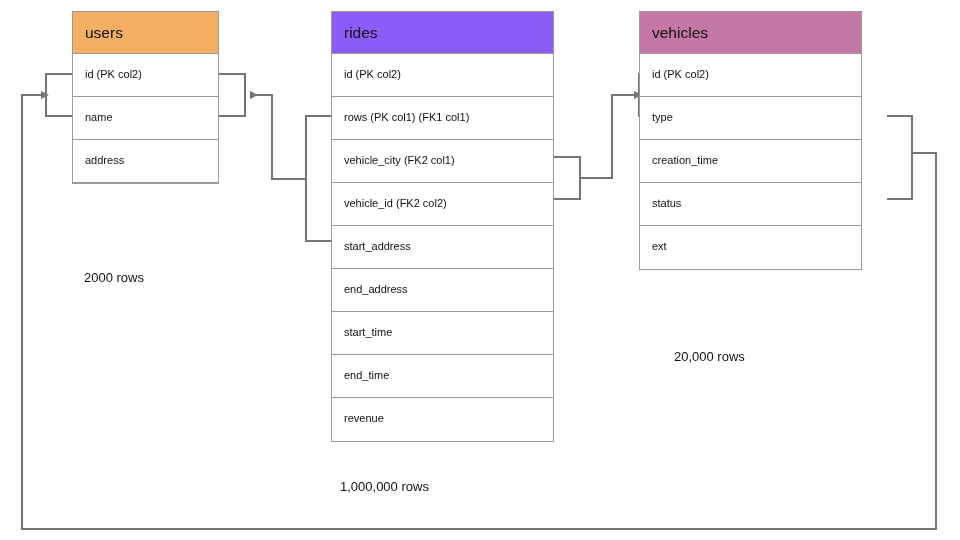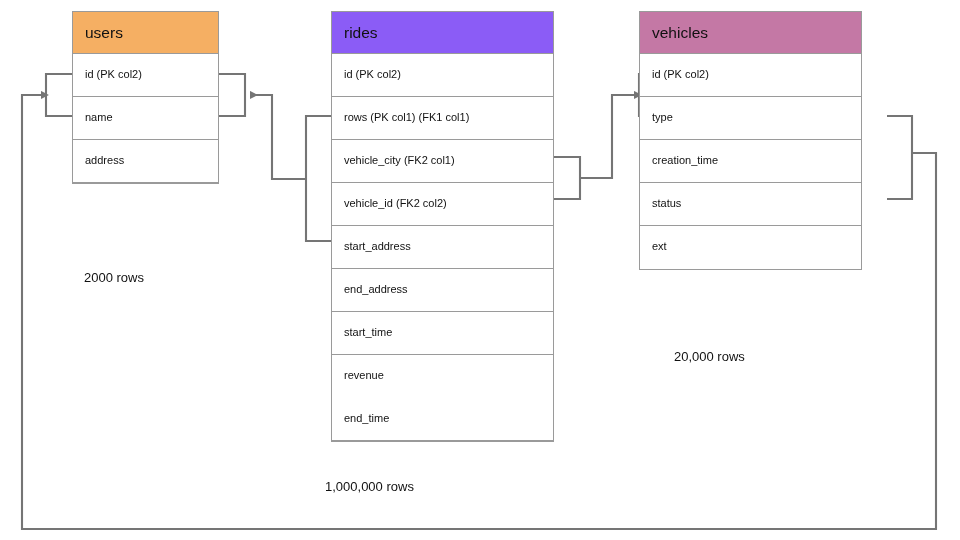--- a/index.html
+++ b/index.html
@@ -110,24 +110,24 @@
 
   <div class="table-box" style="left:331px; top:11px; width:223px;">
     <div class="tbl-header" style="background:#8b5cf6;">rides</div>
     <div class="tbl-row">id (PK col2)</div>
     <div class="tbl-row">rows (PK col1) (FK1 col1)</div>
     <div class="tbl-row">vehicle_city (FK2 col1)</div>
     <div class="tbl-row">vehicle_id (FK2 col2)</div>
     <div class="tbl-row">start_address</div>
     <div class="tbl-row">end_address</div>
     <div class="tbl-row">start_time</div>
+    <div class="tbl-row">end_time</div>
     <div class="tbl-row last">revenue</div>
-    <div class="tbl-row">end_time</div>
   </div>
-  <div class="row-count" style="left:325px; top:479px;">1,000,000 rows</div>
+  <div class="row-count" style="left:340px; top:479px;">1,000,000 rows</div>
 
   <div class="table-box" style="left:639px; top:11px; width:223px;">
     <div class="tbl-header" style="background:#C478A5;">vehicles</div>
     <div class="tbl-row">id (PK col2)</div>
     <div class="tbl-row">type</div>
     <div class="tbl-row">creation_time</div>
     <div class="tbl-row">status</div>
     <div class="tbl-row last">ext</div>
   </div>
   <div class="row-count" style="left:674px; top:349px;">20,000 rows</div>

